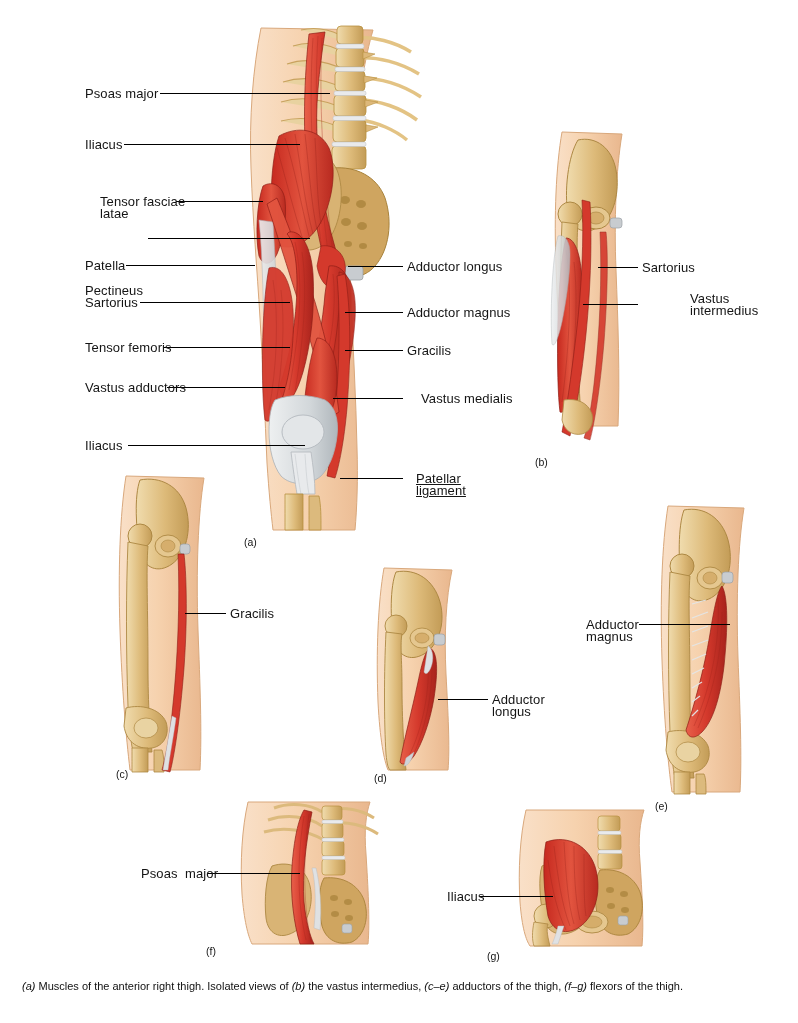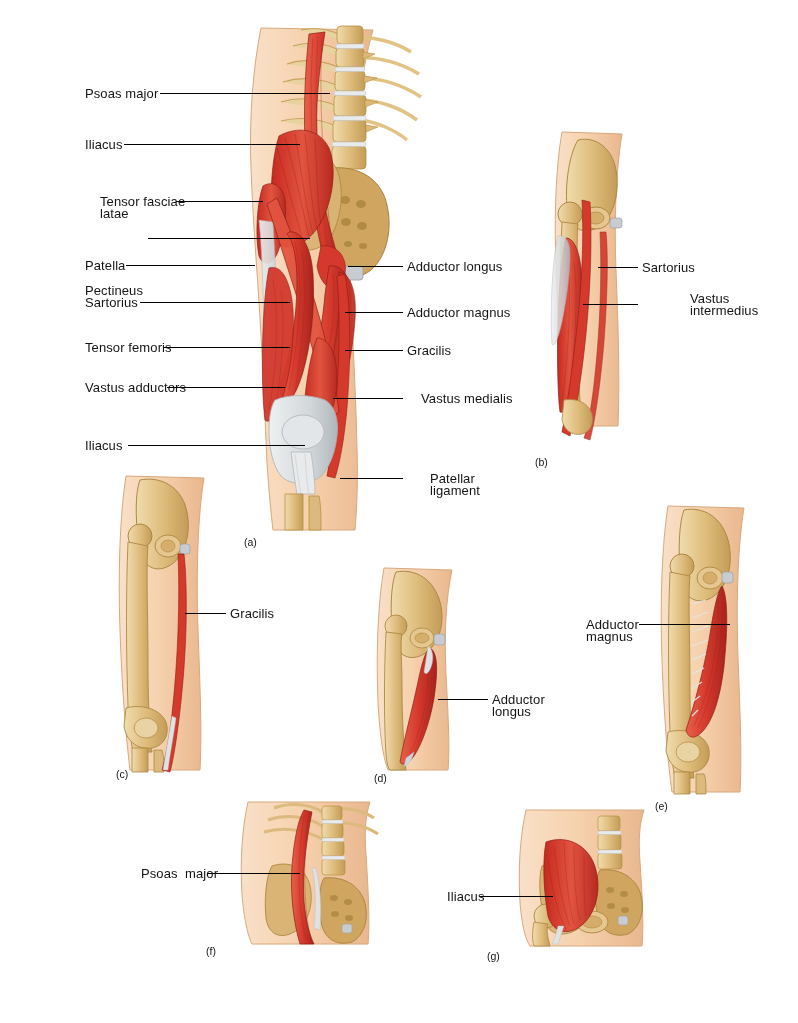--- a/index.html
+++ b/index.html
@@ -468,21 +468,21 @@
   <div class="lbl" style="left:85px;top:260px;">Patella</div>
   <div class="lbl" style="left:85px;top:297px;">Sartorius</div>
   <div class="lbl" style="left:85px;top:342px;">Tensor femoris</div>
   <div class="lbl" style="left:85px;top:382px;">Vastus adductors</div>
   <div class="lbl" style="left:85px;top:440px;">Iliacus</div>
 
   <div class="lbl" style="left:407px;top:261px;">Adductor longus</div>
   <div class="lbl" style="left:407px;top:307px;">Adductor magnus</div>
   <div class="lbl" style="left:407px;top:345px;">Gracilis</div>
   <div class="lbl" style="left:421px;top:393px;">Vastus medialis</div>
-  <div class="lbl" style="left:430px;top:473px;">Patellar
+  <div class="lbl" style="left:416px;top:473px;text-decoration:underline;">Patellar
 ligament</div>
 
   <div class="lbl" style="left:642px;top:262px;">Sartorius</div>
   <div class="lbl" style="left:642px;top:293px;margin-left:48px;">Vastus
 intermedius</div>
 
   <div class="lbl" style="left:230px;top:608px;">Gracilis</div>
   <div class="lbl" style="left:492px;top:694px;">Adductor
 longus</div>
   <div class="lbl" style="left:586px;top:619px;">Adductor
@@ -492,15 +492,18 @@
 
   <div class="panel-id" style="left:244px;top:536px;">(a)</div>
   <div class="panel-id" style="left:535px;top:456px;">(b)</div>
   <div class="panel-id" style="left:116px;top:768px;">(c)</div>
   <div class="panel-id" style="left:374px;top:772px;">(d)</div>
   <div class="panel-id" style="left:655px;top:800px;">(e)</div>
   <div class="panel-id" style="left:206px;top:945px;">(f)</div>
   <div class="panel-id" style="left:487px;top:950px;">(g)</div>
 
   <div class="caption-wrap">
+    <div class="cap-text">
+      <i>(a)</i><span> Muscles of the anterior right thigh. Isolated views of </span><i>(b)</i><span> the vastus intermedius, </span><i>(c–e)</i><span> adductors of the thigh, </span><i>(f–g)</i><span> flexors of the thigh.</span>
+    </div>
   </div>
 
 </div>
 
 </body></html>

